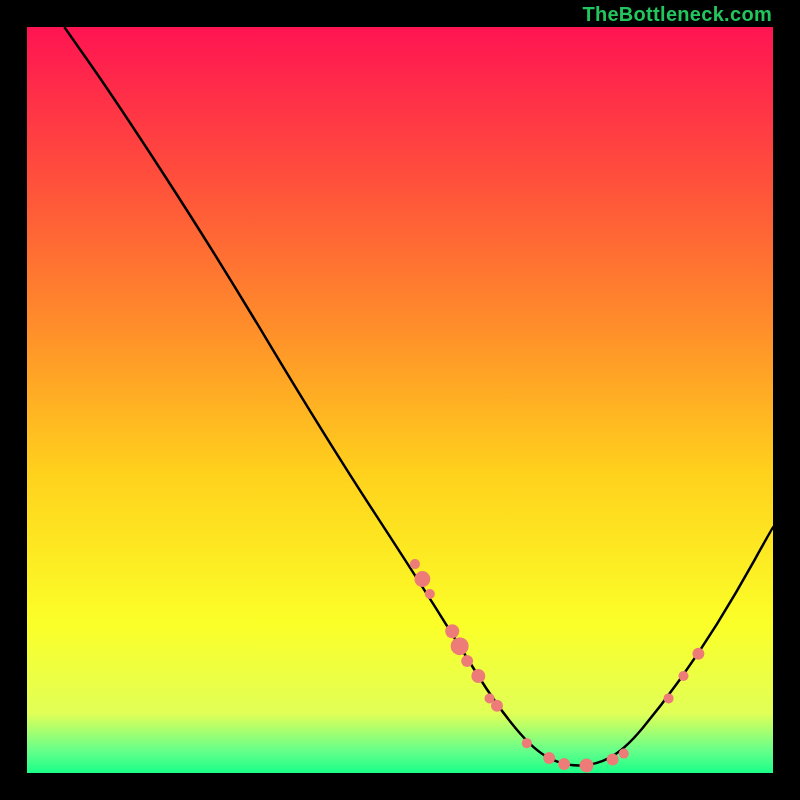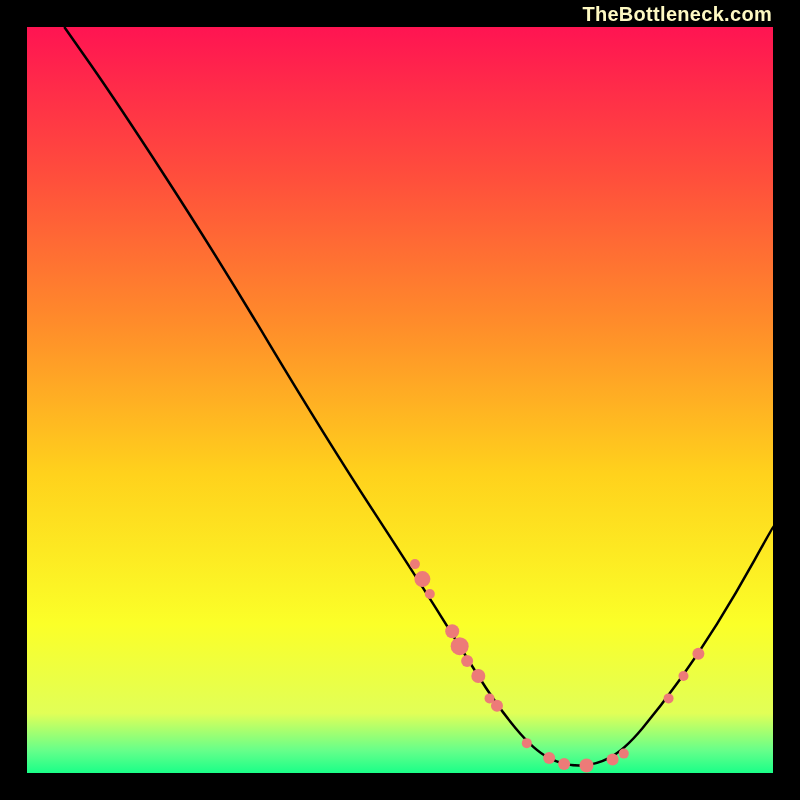--- a/index.html
+++ b/index.html
@@ -16,21 +16,21 @@
     left: 27px;
     top: 27px;
     width: 746px;
     height: 746px;
     box-sizing: border-box;
   }
   .watermark {
     position: absolute;
     top: 3px;
     right: 28px;
-    color: #fef9c3;
+    color: #22c55e;
     font-size: 20px;
     font-weight: bold;
     letter-spacing: 0.3px;
   }
   svg {
     display: block;
   }
 </style>
 </head>
 <body>

